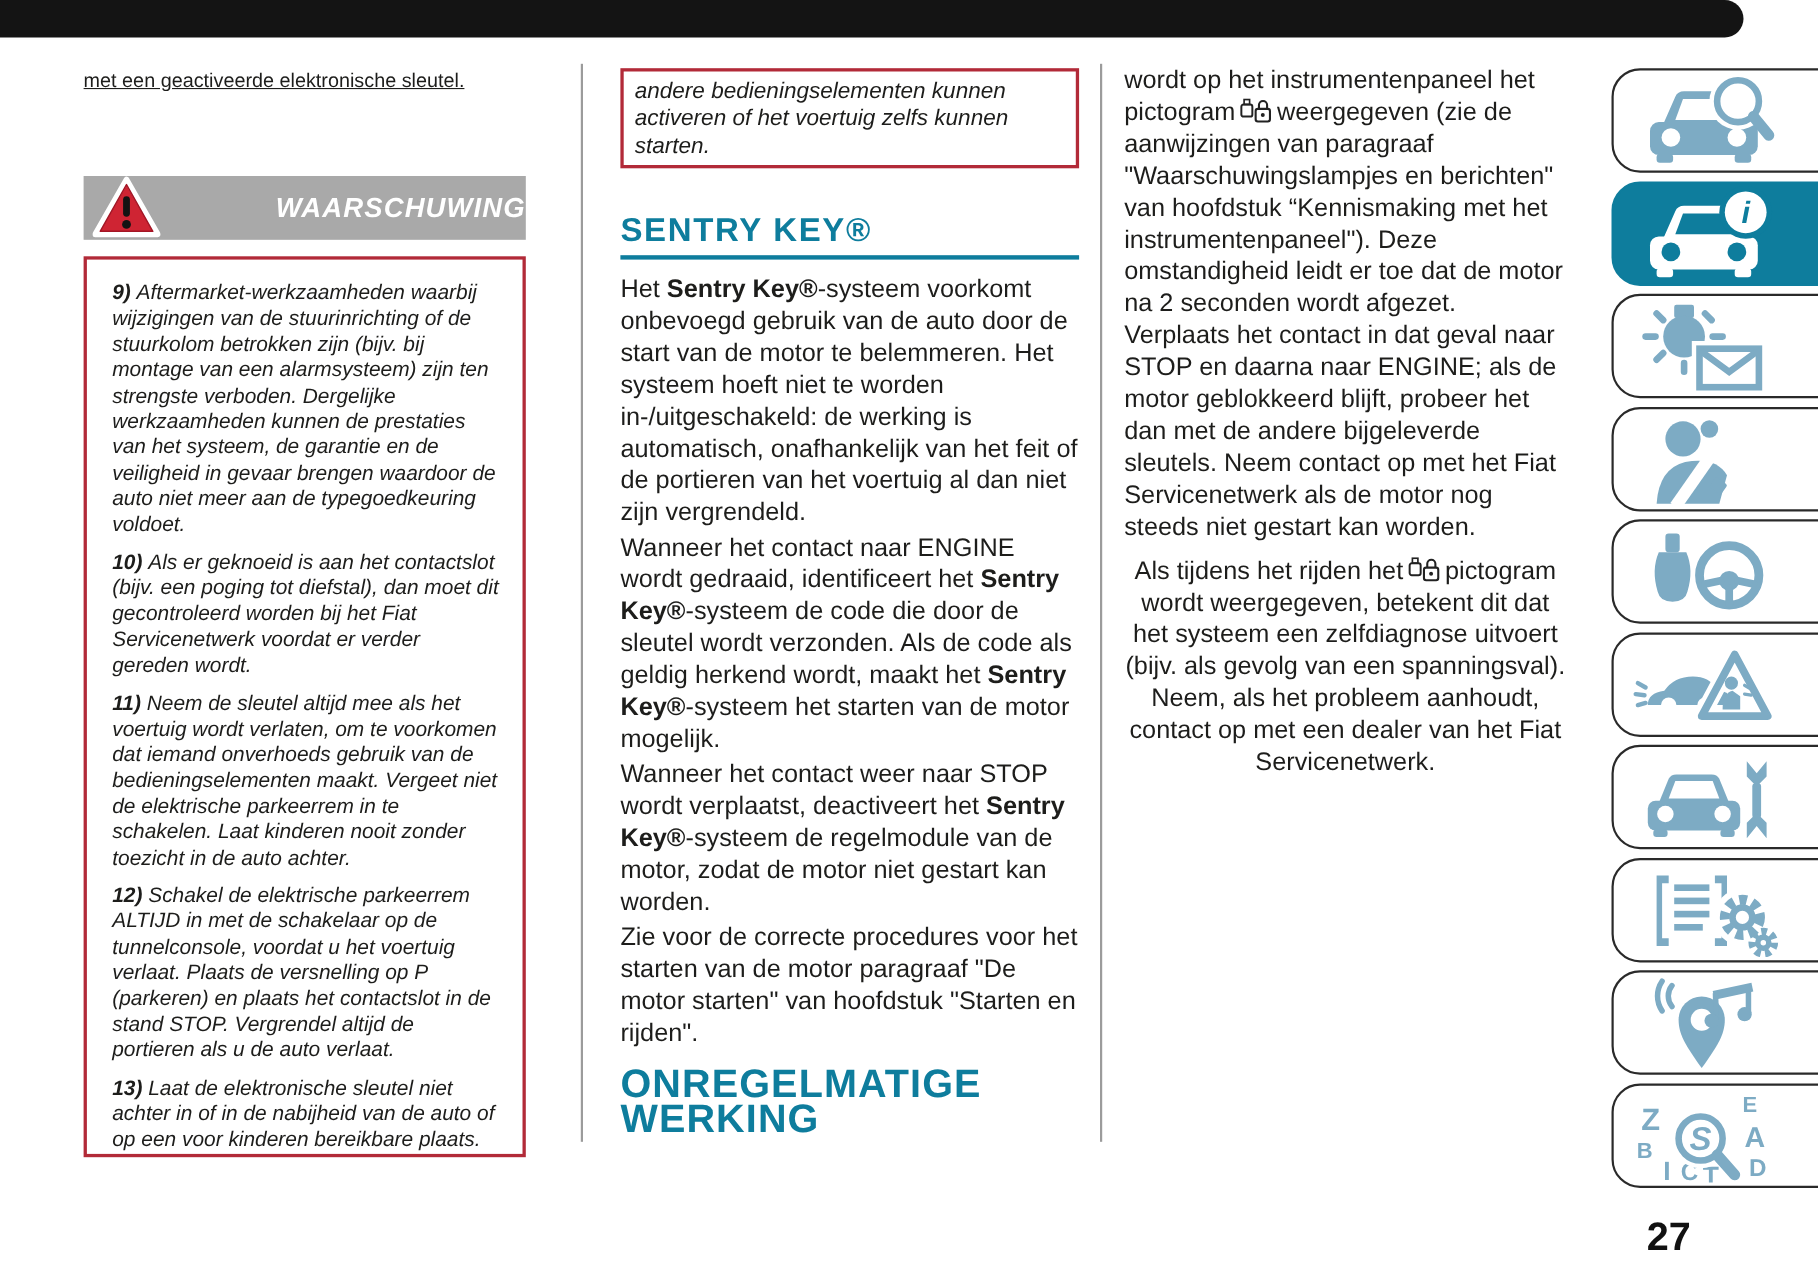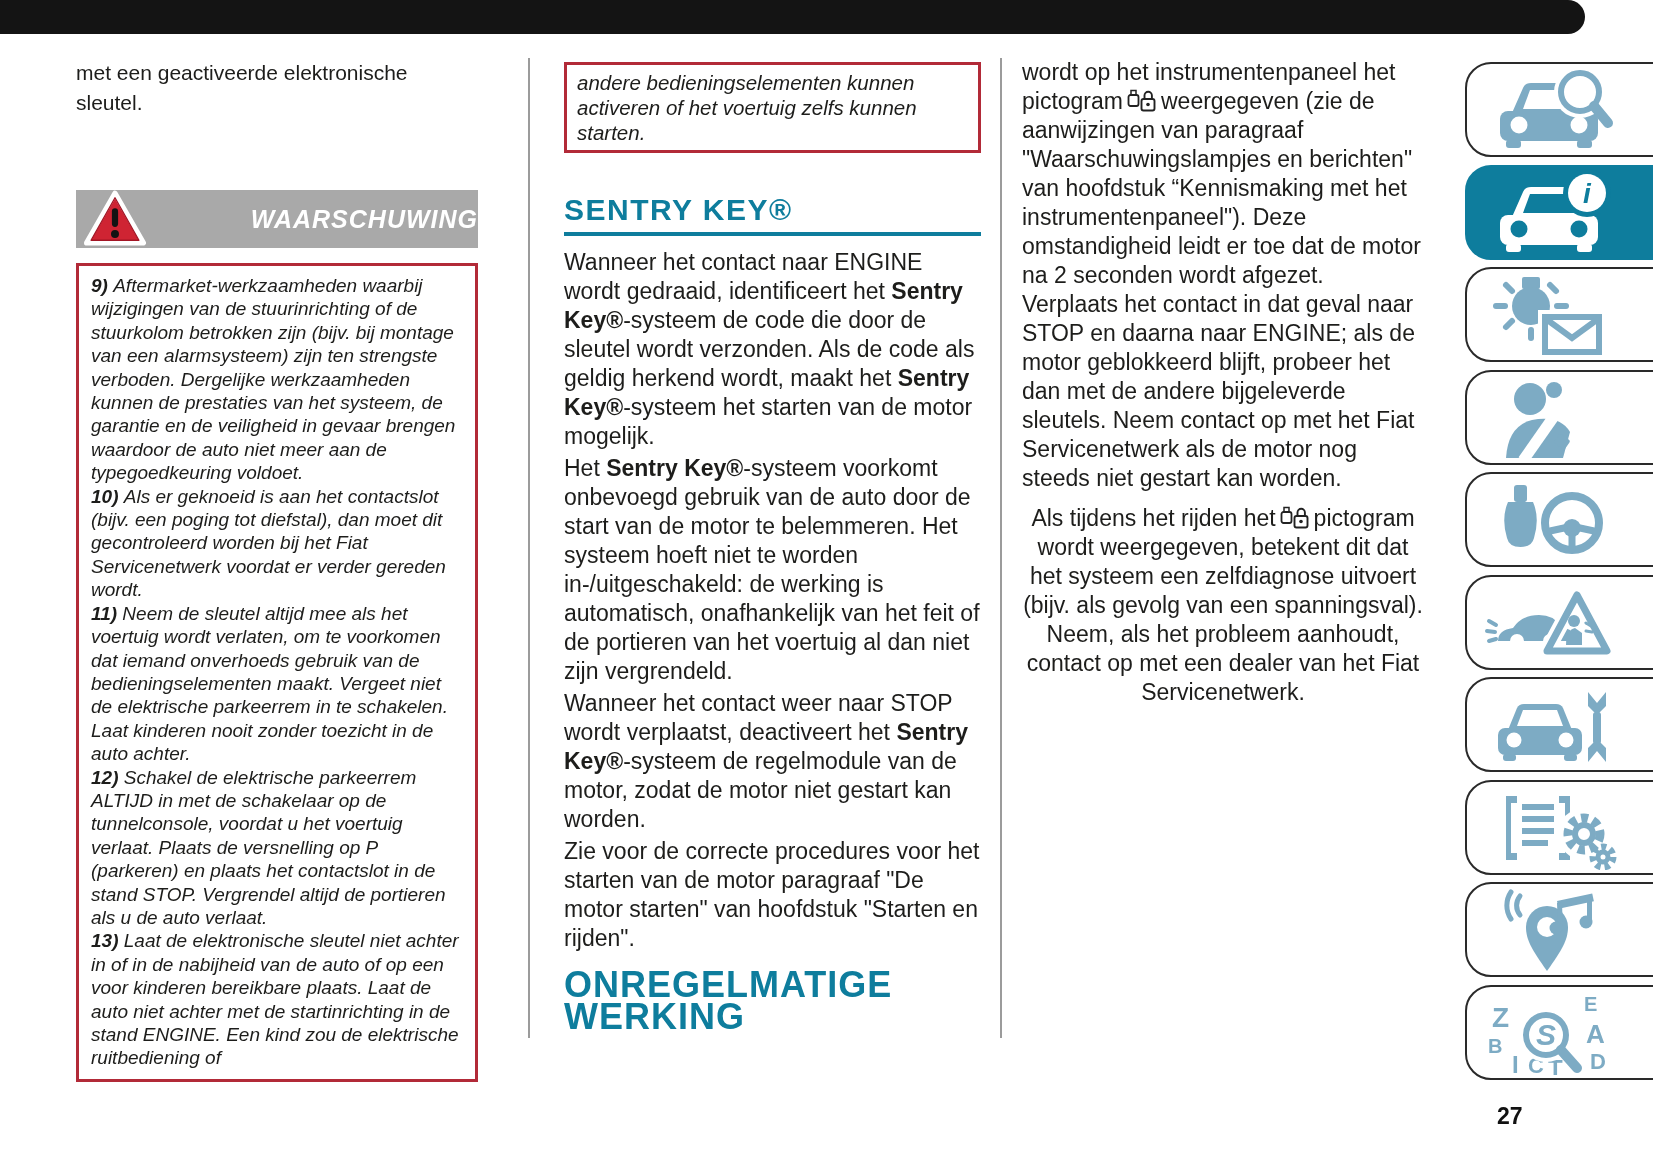--- a/index.html
+++ b/index.html
@@ -5,29 +5,29 @@
   html,body{margin:0;padding:0;background:#fff;}
   .page{position:relative;width:1653px;height:1165px;background:#fff;overflow:hidden;
         font-family:"Liberation Sans", sans-serif;color:#1d1d1b;}
   .topbar{position:absolute;left:0;top:0;width:1585px;height:34px;background:#141414;
           border-radius:0 17px 17px 0;}
   .divider{position:absolute;top:58px;width:2px;height:980px;background:#9b9b9b;}
   #divider1{left:528px;} #divider2{left:1000px;}
 
   
   .col1{position:absolute;left:76px;top:58px;width:402px;}
-  .intro{font-size:21px;line-height:30px;}
+  .intro{font-size:18px;line-height:30px;text-decoration:underline;}
   .warnbar{position:relative;margin-top:72px;height:58px;background:#a9a9a9;
            display:flex;align-items:center;justify-content:flex-end;}
   .warnbar .wtitle{color:#fff;font-weight:bold;font-style:italic;font-size:25px;
                    letter-spacing:1px;padding-left:48px;}
   .warn-tri{position:absolute;left:8px;top:-2px;width:62px;height:62px;}
   .warnbox{margin-top:15px;border:3px solid #b22a38;padding:8px 10px 8px 12px;height:797px;
            overflow:hidden;font-style:italic;font-size:19px;line-height:23.4px;}
-  .witem{margin:0;}
+  .witem{margin:11px;}
   .witem b{font-style:italic;}
 
   
   .col2{position:absolute;left:564px;top:62px;width:417px;}
   .notebox{border:3px solid #b22a38;padding:5px 10px;font-style:italic;
            font-size:20.5px;line-height:25px;}
   .h1{margin-top:40px;color:var(--teal);font-weight:bold;font-size:30px;
       letter-spacing:1.5px;}
   .h1rule{height:3.5px;background:var(--teal);margin-top:5px;margin-bottom:12px;}
   .body-par{font-size:23px;line-height:29px;margin:0 0 3px 0;}
@@ -46,21 +46,21 @@
         border-radius:26px;margin-bottom:7.5px;background:#fff;color:var(--iconblue);
         display:flex;align-items:center;cursor:pointer;}
   .sbtn.active{background:var(--teal);border-color:var(--teal);color:#fff;}
   .sbtn svg{margin-left:12px;}
   .sbtn .c{fill:currentColor;}
   .sbtn .cut{fill:#fff;}
   .sbtn.active .cut{fill:var(--teal);}
   .sbtn .cutstroke{stroke:#fff;fill:none;}
   .sbtn text{font-family:"Liberation Sans", sans-serif;}
 
-  .pagenum{position:absolute;left:1497px;top:1103px;font-size:23px;font-weight:bold;color:#111;}
+  .pagenum{position:absolute;left:1497px;top:1103px;font-size:36px;font-weight:bold;color:#111;}
 </style>
 </head>
 <body>
 
 <div class="page">
 
   <div class="topbar"></div>
 
   <div class="divider" id="divider1"></div>
   <div class="divider" id="divider2"></div>
@@ -85,22 +85,22 @@
         <p class="witem"><b>12) </b>Schakel de elektrische parkeerrem ALTIJD in met de schakelaar op de tunnelconsole, voordat u het voertuig verlaat. Plaats de versnelling op P (parkeren) en plaats het contactslot in de stand STOP. Vergrendel altijd de portieren als u de auto verlaat.</p>
         <p class="witem"><b>13) </b>Laat de elektronische sleutel niet achter in of in de nabijheid van de auto of op een voor kinderen bereikbare plaats. Laat de auto niet achter met de startinrichting in de stand ENGINE. Een kind zou de elektrische ruitbediening of</p>
       </div>
   </div>
 
   <div class="col2">
     <div class="notebox">andere bedieningselementen kunnen activeren of het voertuig zelfs kunnen starten.</div>
     <div class="h1">SENTRY KEY®</div>
     <div class="h1rule"></div>
     <div id="col2-paragraphs">
+        <p class="body-par">Het <b>Sentry Key®</b>-systeem voorkomt onbevoegd gebruik van de auto door de start van de motor te belemmeren. Het systeem hoeft niet te worden in-/uitgeschakeld: de werking is automatisch, onafhankelijk van het feit of de portieren van het voertuig al dan niet zijn vergrendeld.</p>
         <p class="body-par">Wanneer het contact naar ENGINE wordt gedraaid, identificeert het <b>Sentry Key®</b>-systeem de code die door de sleutel wordt verzonden. Als de code als geldig herkend wordt, maakt het <b>Sentry Key®</b>-systeem het starten van de motor mogelijk.</p>
-        <p class="body-par">Het <b>Sentry Key®</b>-systeem voorkomt onbevoegd gebruik van de auto door de start van de motor te belemmeren. Het systeem hoeft niet te worden in-/uitgeschakeld: de werking is automatisch, onafhankelijk van het feit of de portieren van het voertuig al dan niet zijn vergrendeld.</p>
         <p class="body-par">Wanneer het contact weer naar STOP wordt verplaatst, deactiveert het <b>Sentry Key®</b>-systeem de regelmodule van de motor, zodat de motor niet gestart kan worden.</p>
         <p class="body-par">Zie voor de correcte procedures voor het starten van de motor paragraaf "De motor starten" van hoofdstuk "Starten en rijden".</p>
       </div>
     <div class="h2">ONREGELMATIGE WERKING</div>
   </div>
 
   <div class="col3">
     <p class="body-par"><span>wordt op het instrumentenpaneel het pictogram</span><svg class="pictogram" width="32" height="25" viewBox="0 0 32 25">
         <rect x="2.5" y="7" width="10" height="11" rx="2" fill="none" stroke="#222" stroke-width="1.8"></rect>
         <rect x="5" y="2.5" width="5" height="4.5" fill="none" stroke="#222" stroke-width="1.5"></rect>

